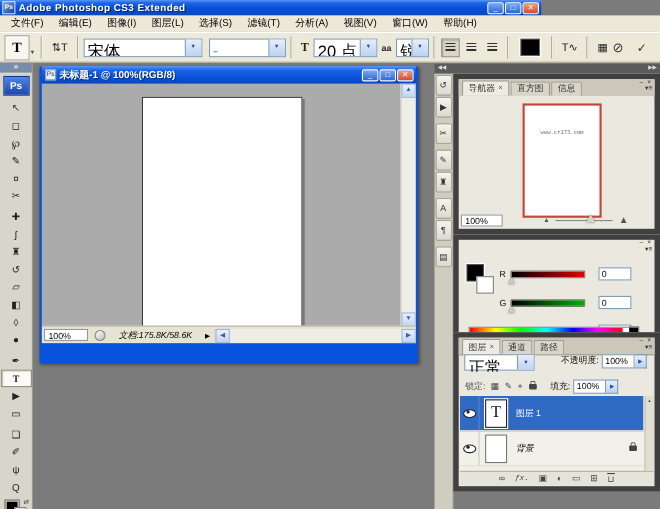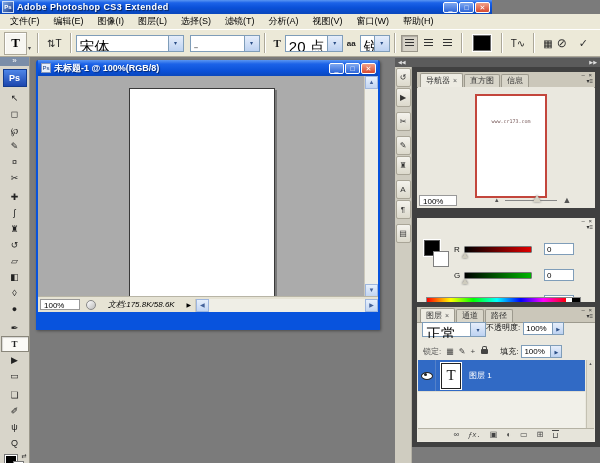--- a/index.html
+++ b/index.html
@@ -416,21 +416,21 @@
     </div>
     <div class="chrome">
       <div class="r1"><span>‒</span> <span>×</span></div>
       <div class="r2"><span>▾</span><span>≡</span></div>
     </div>
     <div class="lay-ctrl">
       <div class="combo blend">
         <span class="val">正常</span>
         <span class="btn">▾</span>
       </div>
-      <span class="lbl" style="margin-left:0">不透明度:</span>
+      <span class="lbl" style="margin-left:24px">不透明度:</span>
       <span class="vbox" style="margin-left:3px">100%</span>
       <span class="varrow">▶</span>
     </div>
     <div class="lay-lock">
       <span class="lbl" style="margin-left:5px;color:#555">锁定:</span>
       <span class="lock-ic">▦</span>
       <span class="lock-ic">✎</span>
       <span class="lock-ic">+</span>
       <span class="padlock"></span>
       <span class="lbl" style="margin-left:12px">填充:</span>
@@ -438,20 +438,28 @@
       <span class="varrow">▶</span>
     </div>
     <div class="lay-list">
       <div class="lrow sel">
         <div class="eyecell">
             <div class="eye"></div>
           </div>
         <div class="lthumb">T</div>
         <div class="lname">图层 1</div>
       </div>
+      <div class="lrow">
+        <div class="eyecell">
+            <div class="eye"></div>
+          </div>
+        <div class="lthumb"></div>
+        <div class="lname it">背景</div>
+        <div class="padlock llock"></div>
+      </div>
     </div>
     <div class="lay-scroll">
       <div class="lsar up">▲</div>
       <div class="lsar dn">▼</div>
     </div>
     <div class="lay-foot">
       <span class="fico">∞</span>
       <span class="fico fx">ƒx.</span>
       <span class="fico">▣</span>
       <span class="fico">◐</span>

